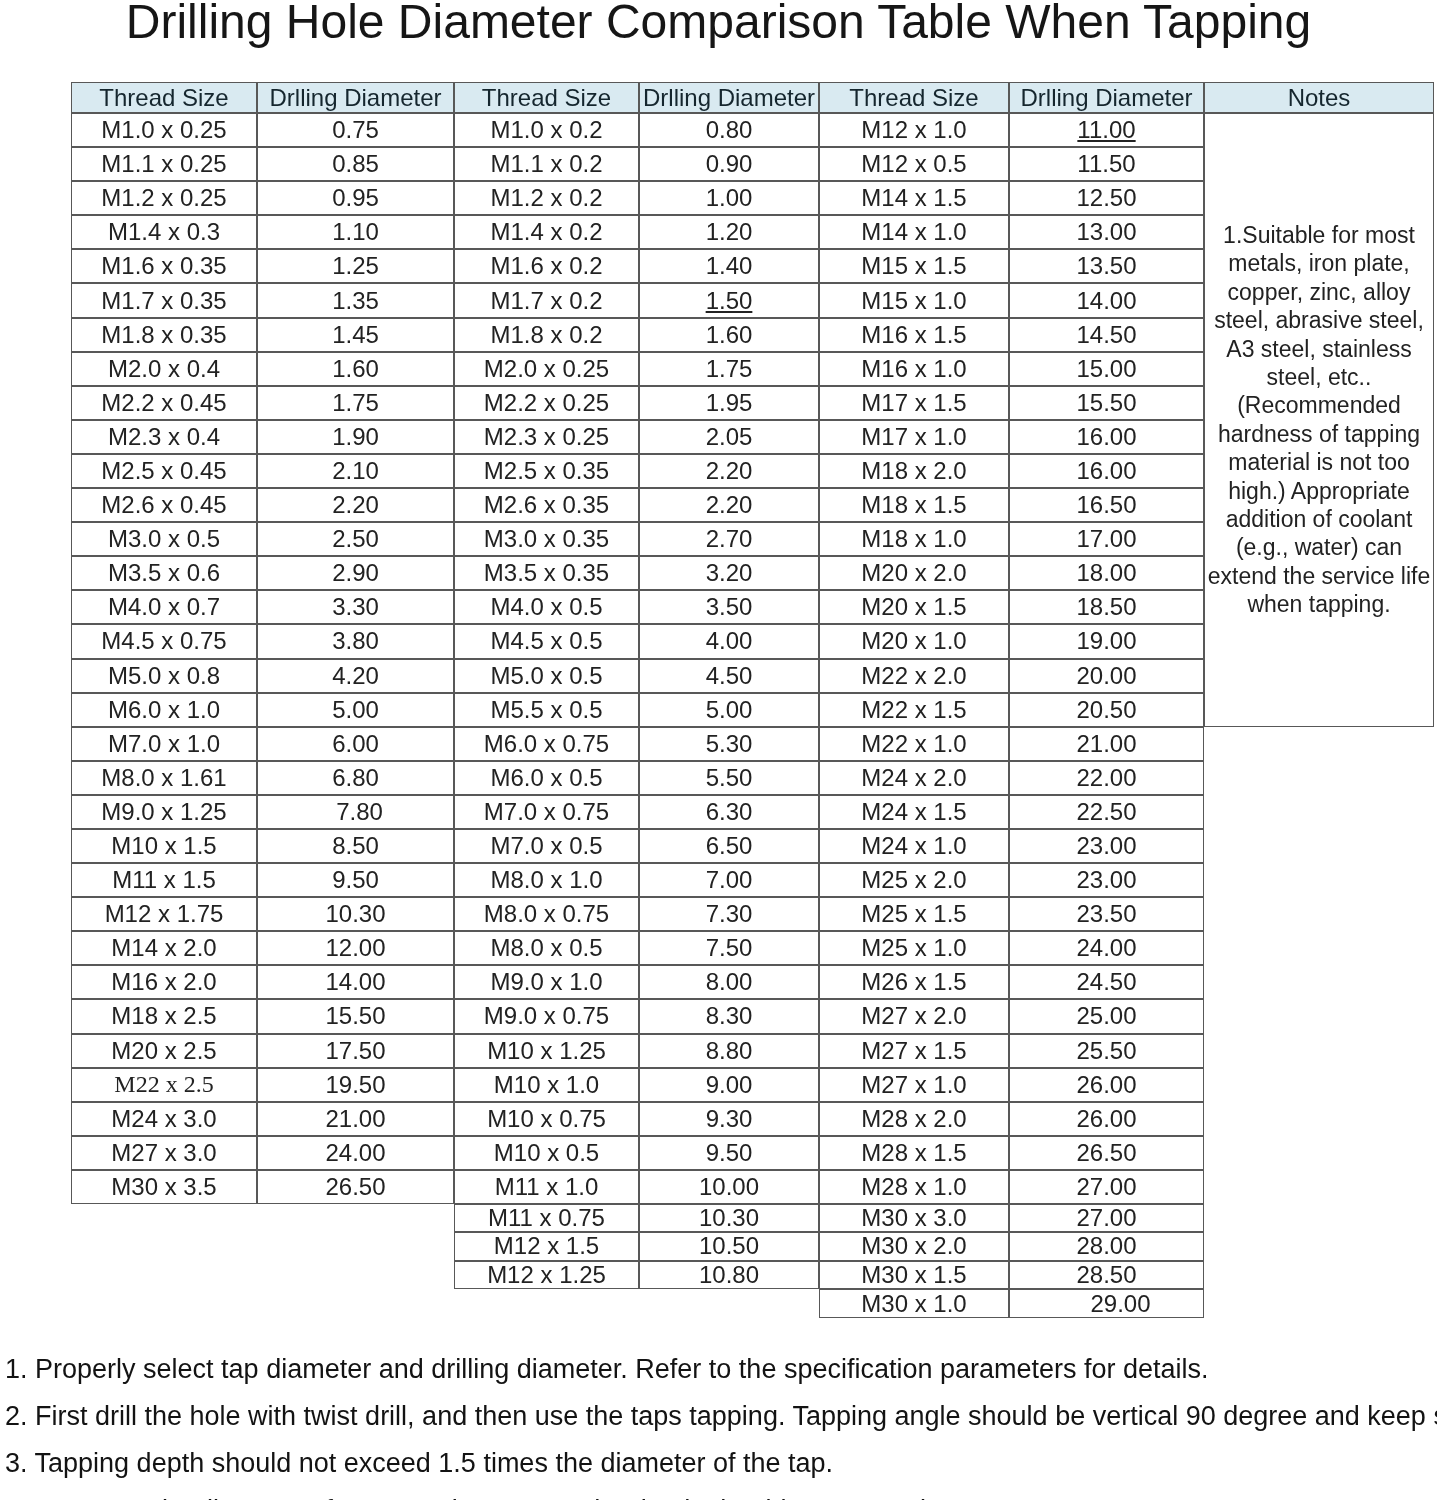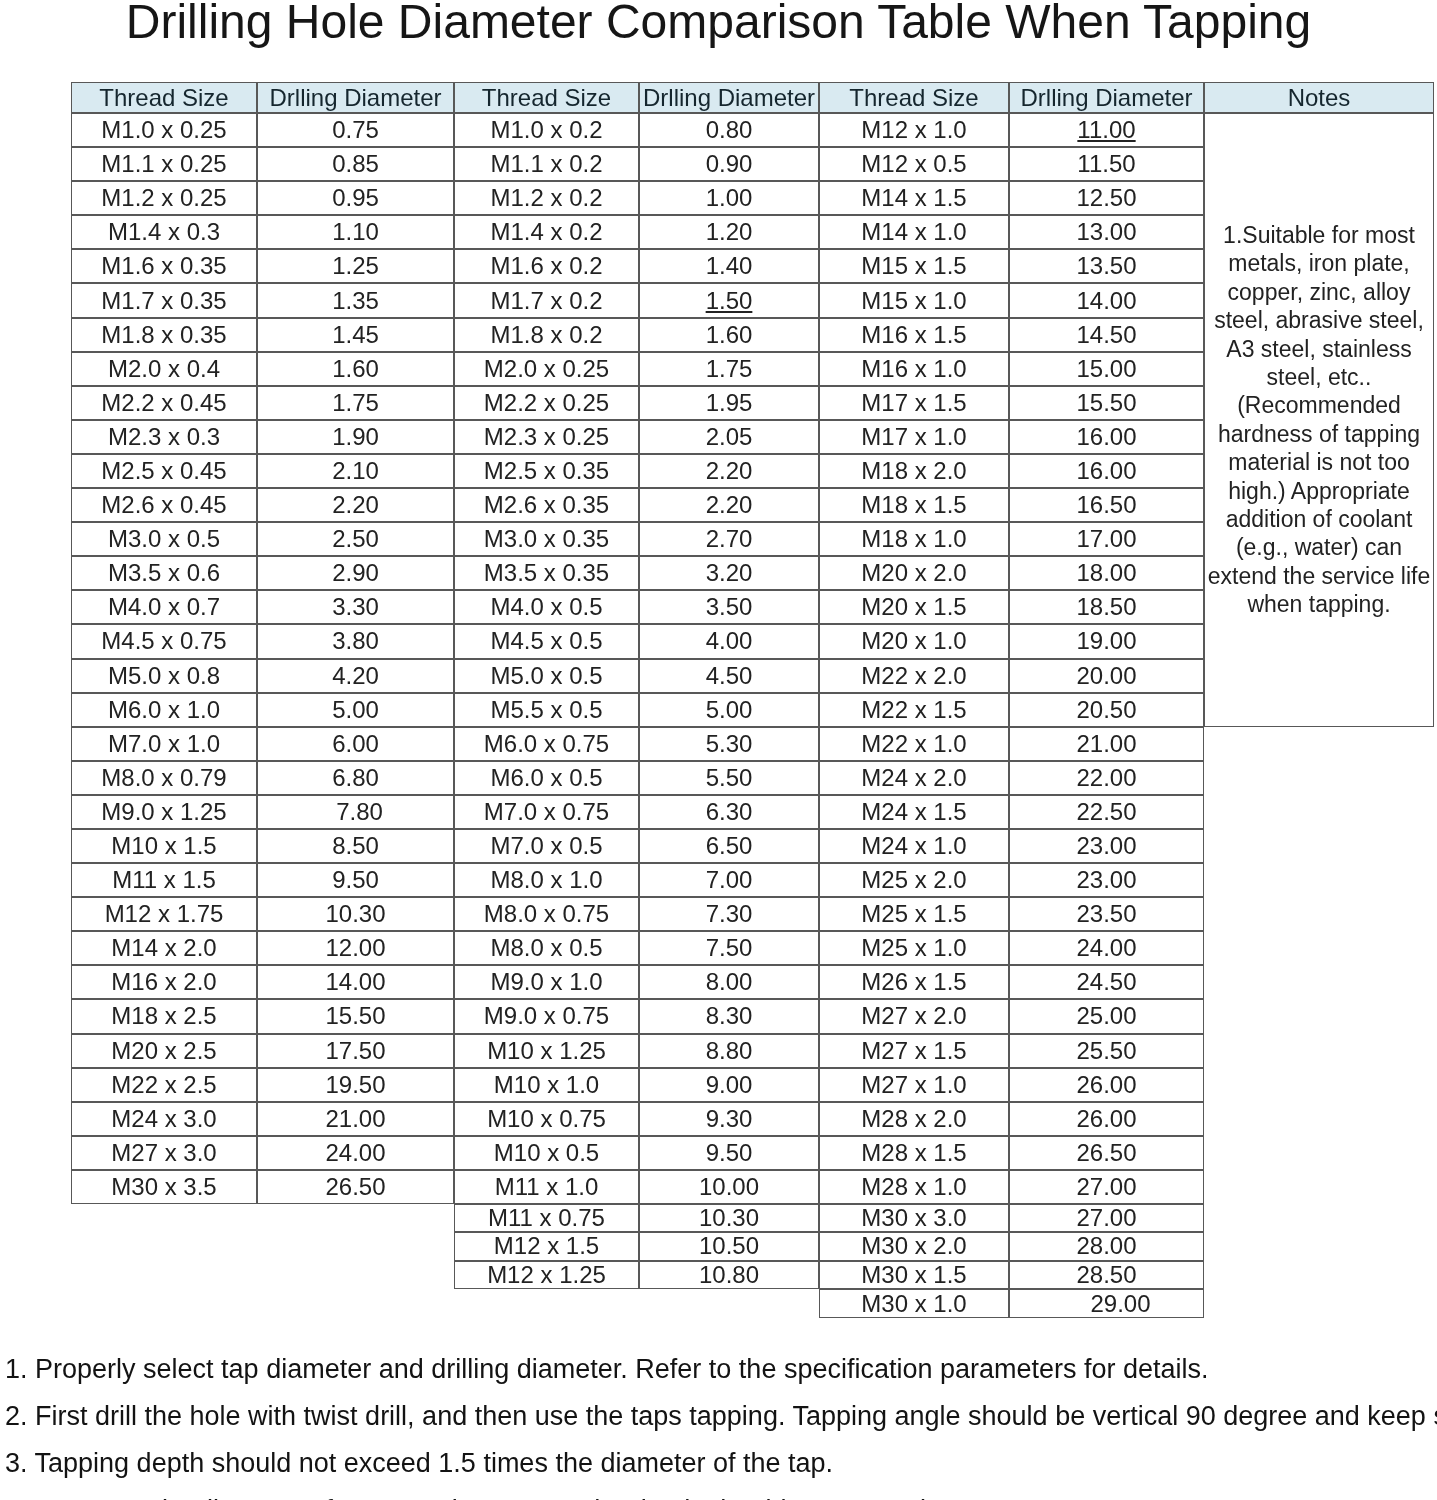--- a/index.html
+++ b/index.html
@@ -56,59 +56,59 @@
       <div class="cell" style="grid-area: 6 / 1;">M1.6 x 0.35</div>
       <div class="cell" style="grid-area: 6 / 2;">1.25</div>
       <div class="cell" style="grid-area: 7 / 1;">M1.7 x 0.35</div>
       <div class="cell" style="grid-area: 7 / 2;">1.35</div>
       <div class="cell" style="grid-area: 8 / 1;">M1.8 x 0.35</div>
       <div class="cell" style="grid-area: 8 / 2;">1.45</div>
       <div class="cell" style="grid-area: 9 / 1;">M2.0 x 0.4</div>
       <div class="cell" style="grid-area: 9 / 2;">1.60</div>
       <div class="cell" style="grid-area: 10 / 1;">M2.2 x 0.45</div>
       <div class="cell" style="grid-area: 10 / 2;">1.75</div>
-      <div class="cell" style="grid-area: 11 / 1;">M2.3 x 0.3</div>
+      <div class="cell" style="grid-area: 11 / 1;">M2.3 x 0.4</div>
       <div class="cell" style="grid-area: 11 / 2;">1.90</div>
       <div class="cell" style="grid-area: 12 / 1;">M2.5 x 0.45</div>
       <div class="cell" style="grid-area: 12 / 2;">2.10</div>
       <div class="cell" style="grid-area: 13 / 1;">M2.6 x 0.45</div>
       <div class="cell" style="grid-area: 13 / 2;">2.20</div>
       <div class="cell" style="grid-area: 14 / 1;">M3.0 x 0.5</div>
       <div class="cell" style="grid-area: 14 / 2;">2.50</div>
       <div class="cell" style="grid-area: 15 / 1;">M3.5 x 0.6</div>
       <div class="cell" style="grid-area: 15 / 2;">2.90</div>
       <div class="cell" style="grid-area: 16 / 1;">M4.0 x 0.7</div>
       <div class="cell" style="grid-area: 16 / 2;">3.30</div>
       <div class="cell" style="grid-area: 17 / 1;">M4.5 x 0.75</div>
       <div class="cell" style="grid-area: 17 / 2;">3.80</div>
       <div class="cell" style="grid-area: 18 / 1;">M5.0 x 0.8</div>
       <div class="cell" style="grid-area: 18 / 2;">4.20</div>
       <div class="cell" style="grid-area: 19 / 1;">M6.0 x 1.0</div>
       <div class="cell" style="grid-area: 19 / 2;">5.00</div>
       <div class="cell" style="grid-area: 20 / 1;">M7.0 x 1.0</div>
       <div class="cell" style="grid-area: 20 / 2;">6.00</div>
-      <div class="cell" style="grid-area: 21 / 1;">M8.0 x 0.79</div>
+      <div class="cell" style="grid-area: 21 / 1;">M8.0 x 1.61</div>
       <div class="cell" style="grid-area: 21 / 2;">6.80</div>
       <div class="cell" style="grid-area: 22 / 1;">M9.0 x 1.25</div>
       <div class="cell" style="grid-area: 22 / 2; padding-left: 8px;">7.80</div>
       <div class="cell" style="grid-area: 23 / 1;">M10 x 1.5</div>
       <div class="cell" style="grid-area: 23 / 2;">8.50</div>
       <div class="cell" style="grid-area: 24 / 1;">M11 x 1.5</div>
       <div class="cell" style="grid-area: 24 / 2;">9.50</div>
       <div class="cell" style="grid-area: 25 / 1;">M12 x 1.75</div>
       <div class="cell" style="grid-area: 25 / 2;">10.30</div>
       <div class="cell" style="grid-area: 26 / 1;">M14 x 2.0</div>
       <div class="cell" style="grid-area: 26 / 2;">12.00</div>
       <div class="cell" style="grid-area: 27 / 1;">M16 x 2.0</div>
       <div class="cell" style="grid-area: 27 / 2;">14.00</div>
       <div class="cell" style="grid-area: 28 / 1;">M18 x 2.5</div>
       <div class="cell" style="grid-area: 28 / 2;">15.50</div>
       <div class="cell" style="grid-area: 29 / 1;">M20 x 2.5</div>
       <div class="cell" style="grid-area: 29 / 2;">17.50</div>
-      <div class="cell" style="grid-area: 30 / 1;">M22 x 2.5</div>
+      <div class="cell" style="grid-area: 30 / 1; font-family: Liberation Serif, serif;">M22 x 2.5</div>
       <div class="cell" style="grid-area: 30 / 2;">19.50</div>
       <div class="cell" style="grid-area: 31 / 1;">M24 x 3.0</div>
       <div class="cell" style="grid-area: 31 / 2;">21.00</div>
       <div class="cell" style="grid-area: 32 / 1;">M27 x 3.0</div>
       <div class="cell" style="grid-area: 32 / 2;">24.00</div>
       <div class="cell" style="grid-area: 33 / 1;">M30 x 3.5</div>
       <div class="cell" style="grid-area: 33 / 2;">26.50</div>
       <div class="cell" style="grid-area: 2 / 3;">M1.0 x 0.2</div>
       <div class="cell" style="grid-area: 2 / 4;">0.80</div>
       <div class="cell" style="grid-area: 3 / 3;">M1.1 x 0.2</div>

